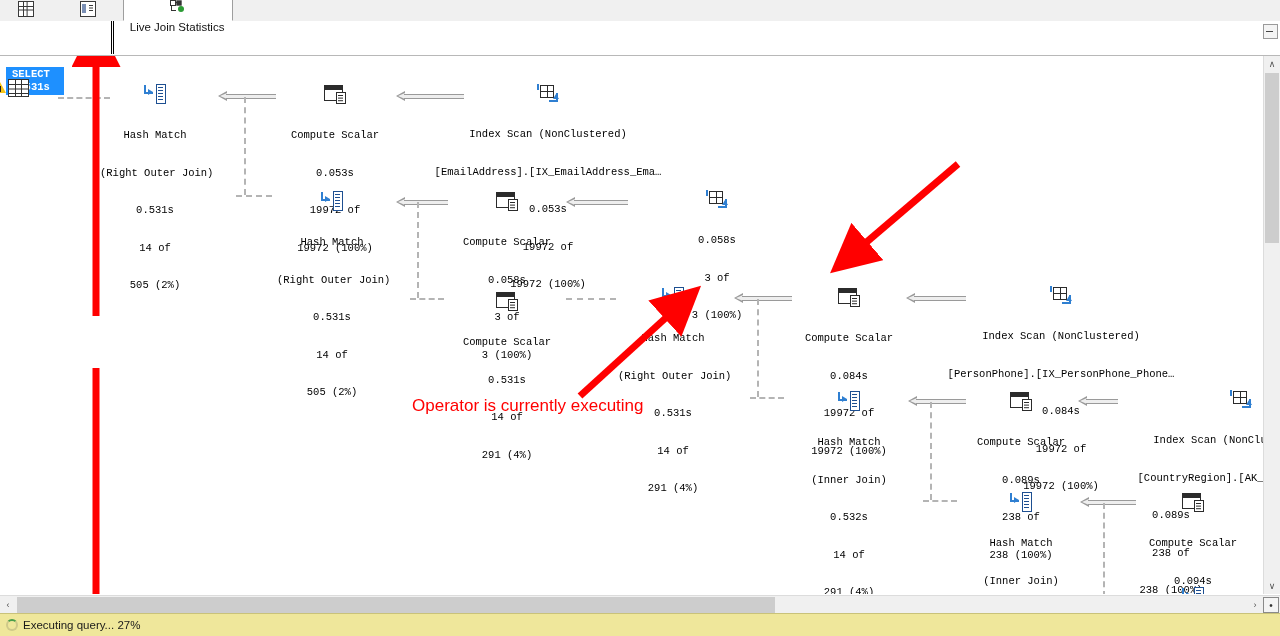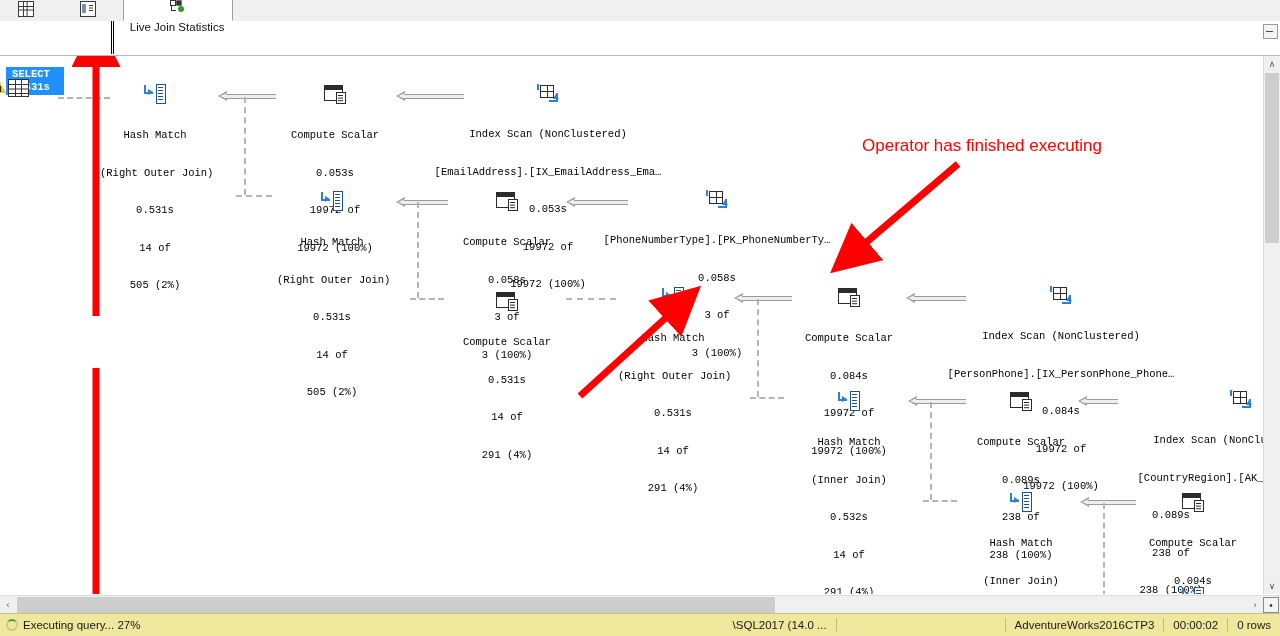--- a/index.html
+++ b/index.html
@@ -300,21 +300,20 @@
   <div class="conn" style="left:566px;top:141px;width:62px;">
     <span class="head"></span>
       <span class="head-in"></span>
       <span class="shaft"></span>
   </div>
 
   <div class="node" style="left:586px;top:108px;width:262px;">
     <span class="op-icon ic-scan">
       <span class="lbar"></span><span class="box"></span><span class="rbar"></span><span class="rarr"></span>
     </span>
-    <span class="nlabel">[PhoneNumberType].[PK_PhoneNumberTy…</span>
     <span class="nlabel">0.058s</span>
     <span class="nlabel">3 of</span>
     <span class="nlabel">3 (100%)</span>
   </div>
 
   <div class="node" style="left:452px;top:210px;width:110px;">
     <span class="op-icon ic-cs"><span class="outer"></span><span class="inner"></span></span>
     <span class="nlabel">Compute Scalar</span>
     <span class="nlabel">0.531s</span>
     <span class="nlabel">14 of</span>
@@ -431,30 +430,30 @@
     <span class="nlabel">0.094s</span>
     
     
   </div>
 
   <div class="node" style="left:1138px;top:506px;width:110px;">
     <span class="op-icon ic-hash"><span class="arr"></span><span class="bar"></span></span>
     
   </div>
 
-  <div class="anno" style="left:862px;top:80px;">Operator has finished executing</div>
   <svg class="arrow-svg" style="left:840px;top:100px;" width="130" height="110">
     <defs>
         <marker id="ah1" markerWidth="7" markerHeight="7" refX="1" refY="3.5" orient="auto">
       <polygon points="0 0, 7 3.5, 0 7" fill="#ff0000"></polygon>
         </marker>
       </defs>
     <line x1="118" y1="8" x2="22" y2="90" stroke="#ff0000" stroke-width="7" marker-end="url(#ah1)"></line>
   </svg>
 
+  <div class="anno" style="left:412px;top:340px;">Operator is currently executing</div>
   <svg class="arrow-svg" style="left:560px;top:244px;" width="130" height="110">
     <defs>
         <marker id="ah2" markerWidth="7" markerHeight="7" refX="1" refY="3.5" orient="auto">
       <polygon points="0 0, 7 3.5, 0 7" fill="#ff0000"></polygon>
         </marker>
       </defs>
     <line x1="20" y1="96" x2="110" y2="14" stroke="#ff0000" stroke-width="7" marker-end="url(#ah2)"></line>
   </svg>
 
   <svg class="arrow-svg" style="left:84px;top:-10px;" width="40" height="300">
@@ -488,20 +487,13 @@
   <div class="corner">
     <div class="plus-box">•</div>
   </div>
 </div>
 
 <div id="statusbar">
   <div id="status-left">
     <span class="spinner"></span>
     <span>Executing query... 27%</span>
   </div>
-  <div id="status-right">
-    <span class="cell nb">\SQL2017 (14.0 ...</span>
-    <span class="cell spacer-cell"></span>
-    <span class="cell">AdventureWorks2016CTP3</span>
-    <span class="cell">00:00:02</span>
-    <span class="cell">0 rows</span>
-  </div>
 </div>
 
 </body></html>

